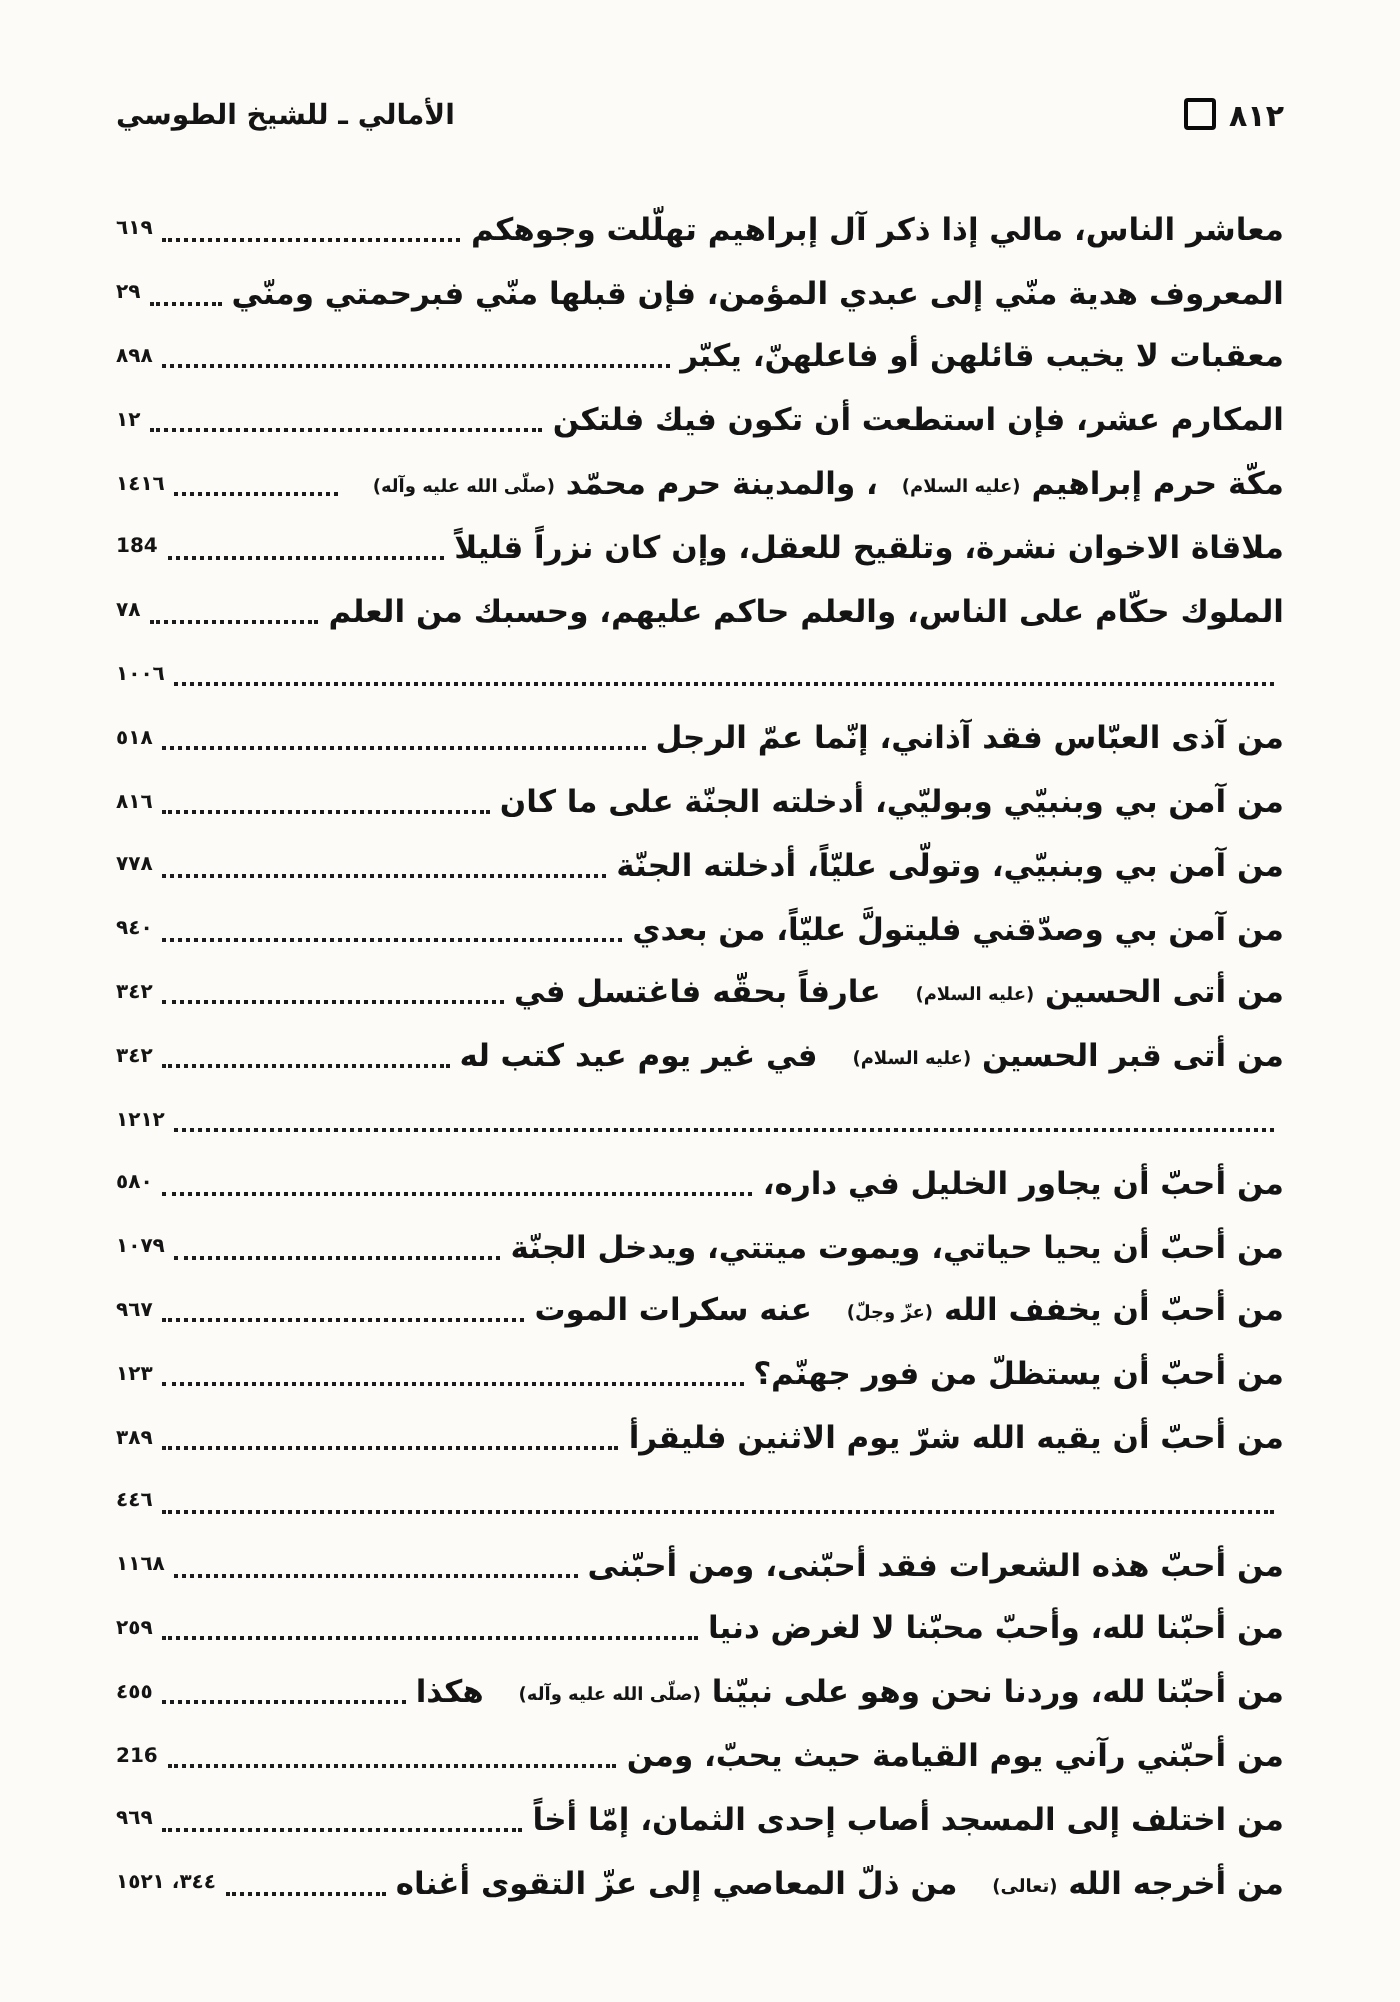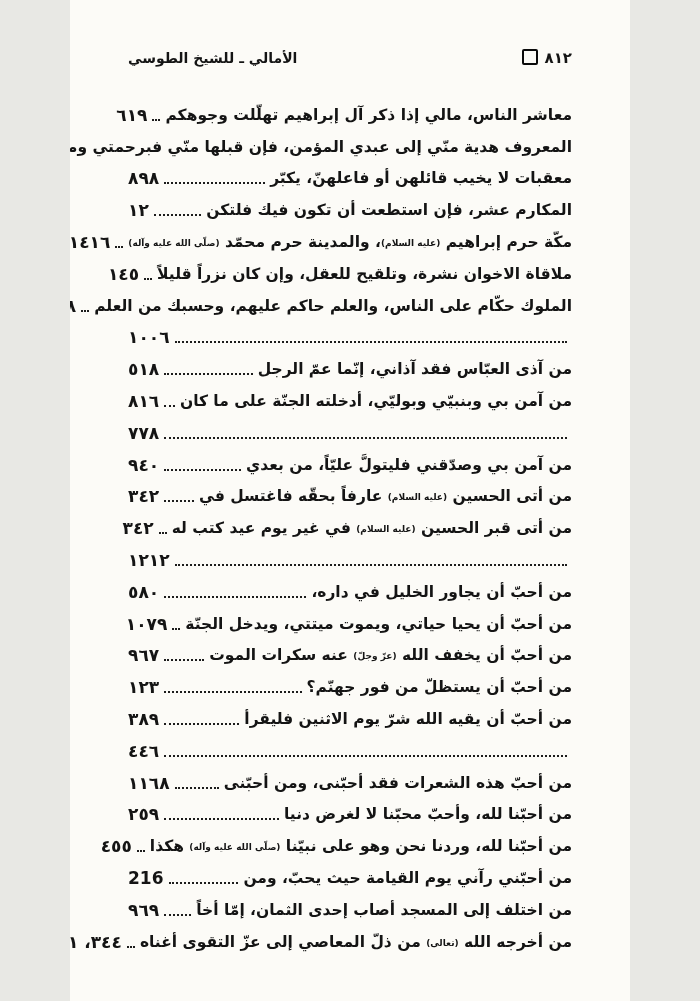--- a/index.html
+++ b/index.html
@@ -2,21 +2,21 @@
 <html lang="ar"><head>
 <meta charset="utf-8">
 <style>
   html, body {
     margin: 0;
     padding: 0;
     background: #e8e8e4;
   }
   .page {
     position: relative;
-    width: 560px;
+    width: 700px;
     height: 1001px;
     margin: 0 auto;
     background: #fcfbf7;
     color: #141414;
     font-family: "DejaVu Sans", sans-serif;
     box-sizing: border-box;
     padding: 46px 58px 0 58px;
     overflow: hidden;
   }
   
@@ -62,27 +62,28 @@
   }
   .dots {
     flex: 1 1 auto;
     min-width: 8px;
     height: 10px;
     margin: 0 5px;
     border-bottom: 2.4px dotted #1c1c1c;
   }
   .entry-page {
     white-space: nowrap;
-    font-size: 17px;
+    font-size: 10px;
   }
   .honorific {
     font-size: 9px;
     font-weight: bold;
     position: relative;
     top: -1px;
+    margin-left: 12px;
   }
 </style>
 </head>
 <body>
 
 <div class="page">
 
   <header class="header">
     <span class="header-title">الأمالي ـ للشيخ الطوسي</span>
     <span class="header-page">
@@ -118,21 +119,21 @@
 
     <div class="entry">
       <span class="entry-text">مكّة حرم إبراهيم <span class="honorific">(عليه السلام)</span>، والمدينة حرم محمّد <span class="honorific">(صلّى الله عليه وآله)</span></span>
       <span class="dots"></span>
       <span class="entry-page">١٤١٦</span>
     </div>
 
     <div class="entry">
       <span class="entry-text">ملاقاة الاخوان نشرة، وتلقيح للعقل، وإن كان نزراً قليلاً</span>
       <span class="dots"></span>
-      <span class="entry-page">١٤٥</span>
+      <span class="entry-page">184</span>
     </div>
 
     <div class="entry">
       <span class="entry-text">الملوك حكّام على الناس، والعلم حاكم عليهم، وحسبك من العلم</span>
       <span class="dots"></span>
       <span class="entry-page">٧٨</span>
     </div>
 
     <div class="entry">
       <span class="dots"></span>
@@ -145,20 +146,21 @@
       <span class="entry-page">٥١٨</span>
     </div>
 
     <div class="entry">
       <span class="entry-text">من آمن بي وبنبيّي وبوليّي، أدخلته الجنّة على ما كان</span>
       <span class="dots"></span>
       <span class="entry-page">٨١٦</span>
     </div>
 
     <div class="entry">
+      <span class="entry-text">من آمن بي وبنبيّي، وتولّى عليّاً، أدخلته الجنّة</span>
       <span class="dots"></span>
       <span class="entry-page">٧٧٨</span>
     </div>
 
     <div class="entry">
       <span class="entry-text">من آمن بي وصدّقني فليتولَّ عليّاً، من بعدي</span>
       <span class="dots"></span>
       <span class="entry-page">٩٤٠</span>
     </div>
 

